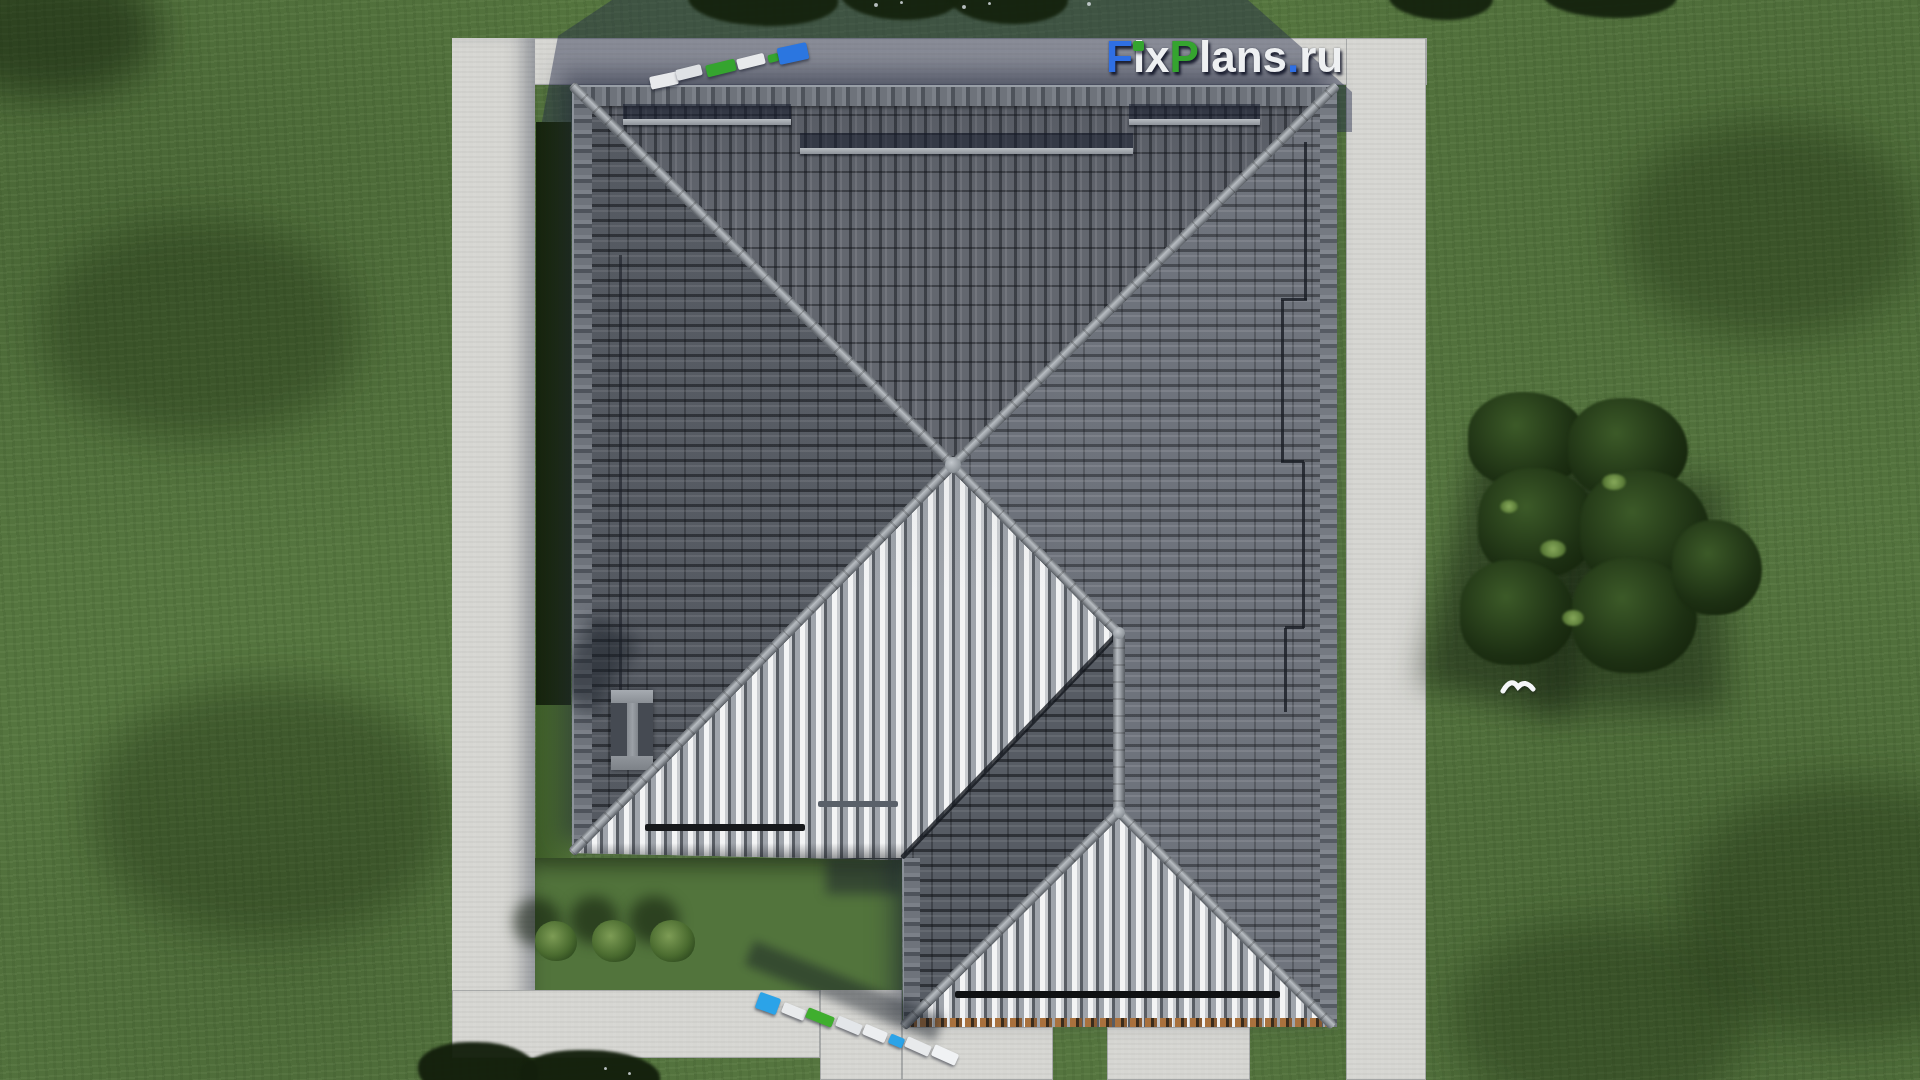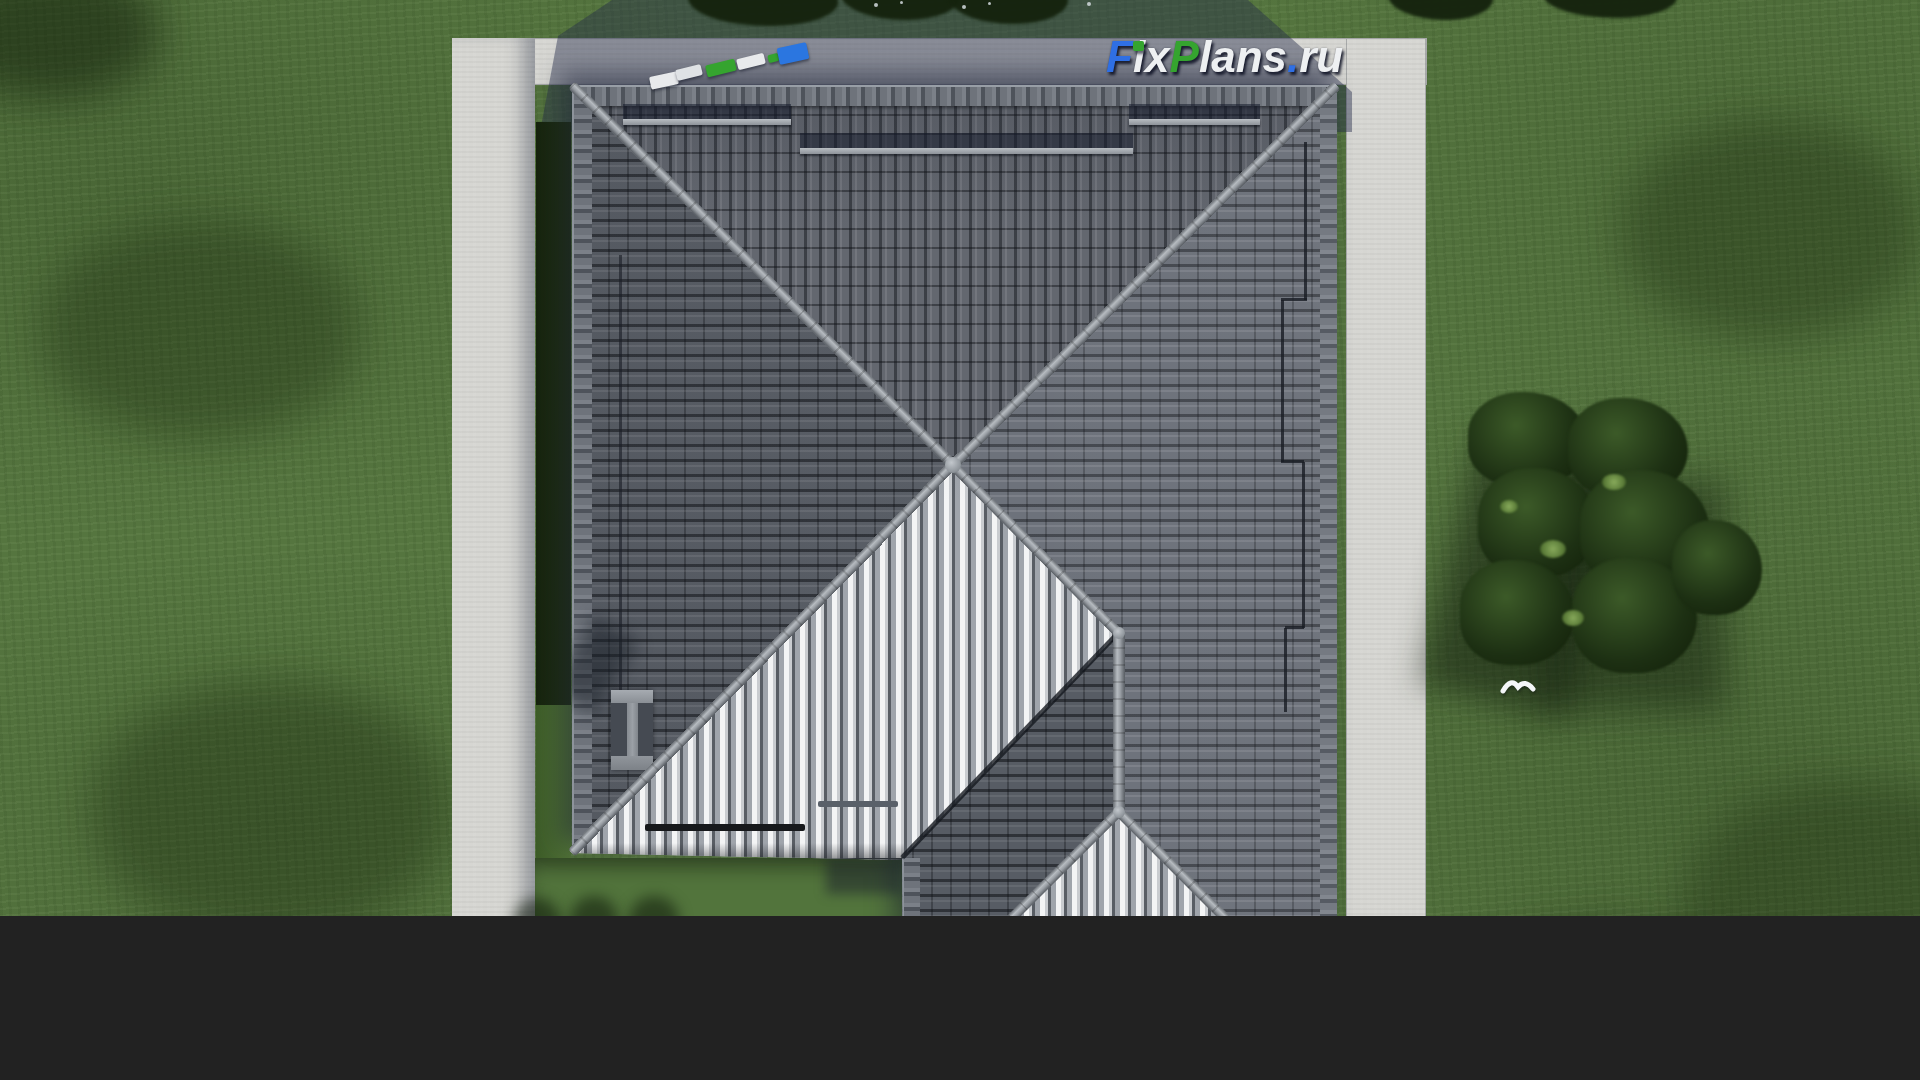--- a/index.html
+++ b/index.html
@@ -1,25 +1,25 @@
 <!DOCTYPE html>
 <html><head>
 <meta charset="utf-8">
 <style>
   html,body{margin:0;padding:0;background:#222;}
-  #stage{position:relative;width:1920px;height:916px;overflow:hidden;
+  #stage{position:relative;width:1920px;height:1080px;overflow:hidden;
     font-family:"Liberation Sans",sans-serif;
     background-color:#55753f;
     background-image:
       repeating-linear-gradient(87deg, rgba(20,40,10,.07) 0 3px, transparent 3px 9px),
       repeating-linear-gradient(-4deg, rgba(225,250,195,.05) 0 2px, transparent 2px 7px),
       radial-gradient(900px 500px at 8% 20%, rgba(18,32,10,.18), transparent 70%),
       radial-gradient(800px 600px at 92% 15%, rgba(18,32,10,.14), transparent 70%),
       radial-gradient(900px 600px at 90% 85%, rgba(18,32,10,.20), transparent 70%),
-      radial-gradient(700px 400px at 15% 90%, rgba(18,32,10,.15), transparent 70%); font-style: italic;}
+      radial-gradient(700px 400px at 15% 90%, rgba(18,32,10,.15), transparent 70%);}
   .abs{position:absolute;}
   
   .path{position:absolute;background-color:#d6d6d2;
     background-image:
       repeating-linear-gradient(0deg, rgba(0,0,0,.03) 0 2px, transparent 2px 5px),
       repeating-linear-gradient(90deg, rgba(255,255,255,.04) 0 3px, transparent 3px 7px);
     box-shadow: inset 0 0 0 1px rgba(80,85,92,.35);}
   
   #cast-shadow{position:absolute;inset:0;background:rgba(36,44,72,.44);
     clip-path:polygon(612px 0px,1248px 0px,1352px 92px,1352px 132px,540px 132px,558px 36px);}

